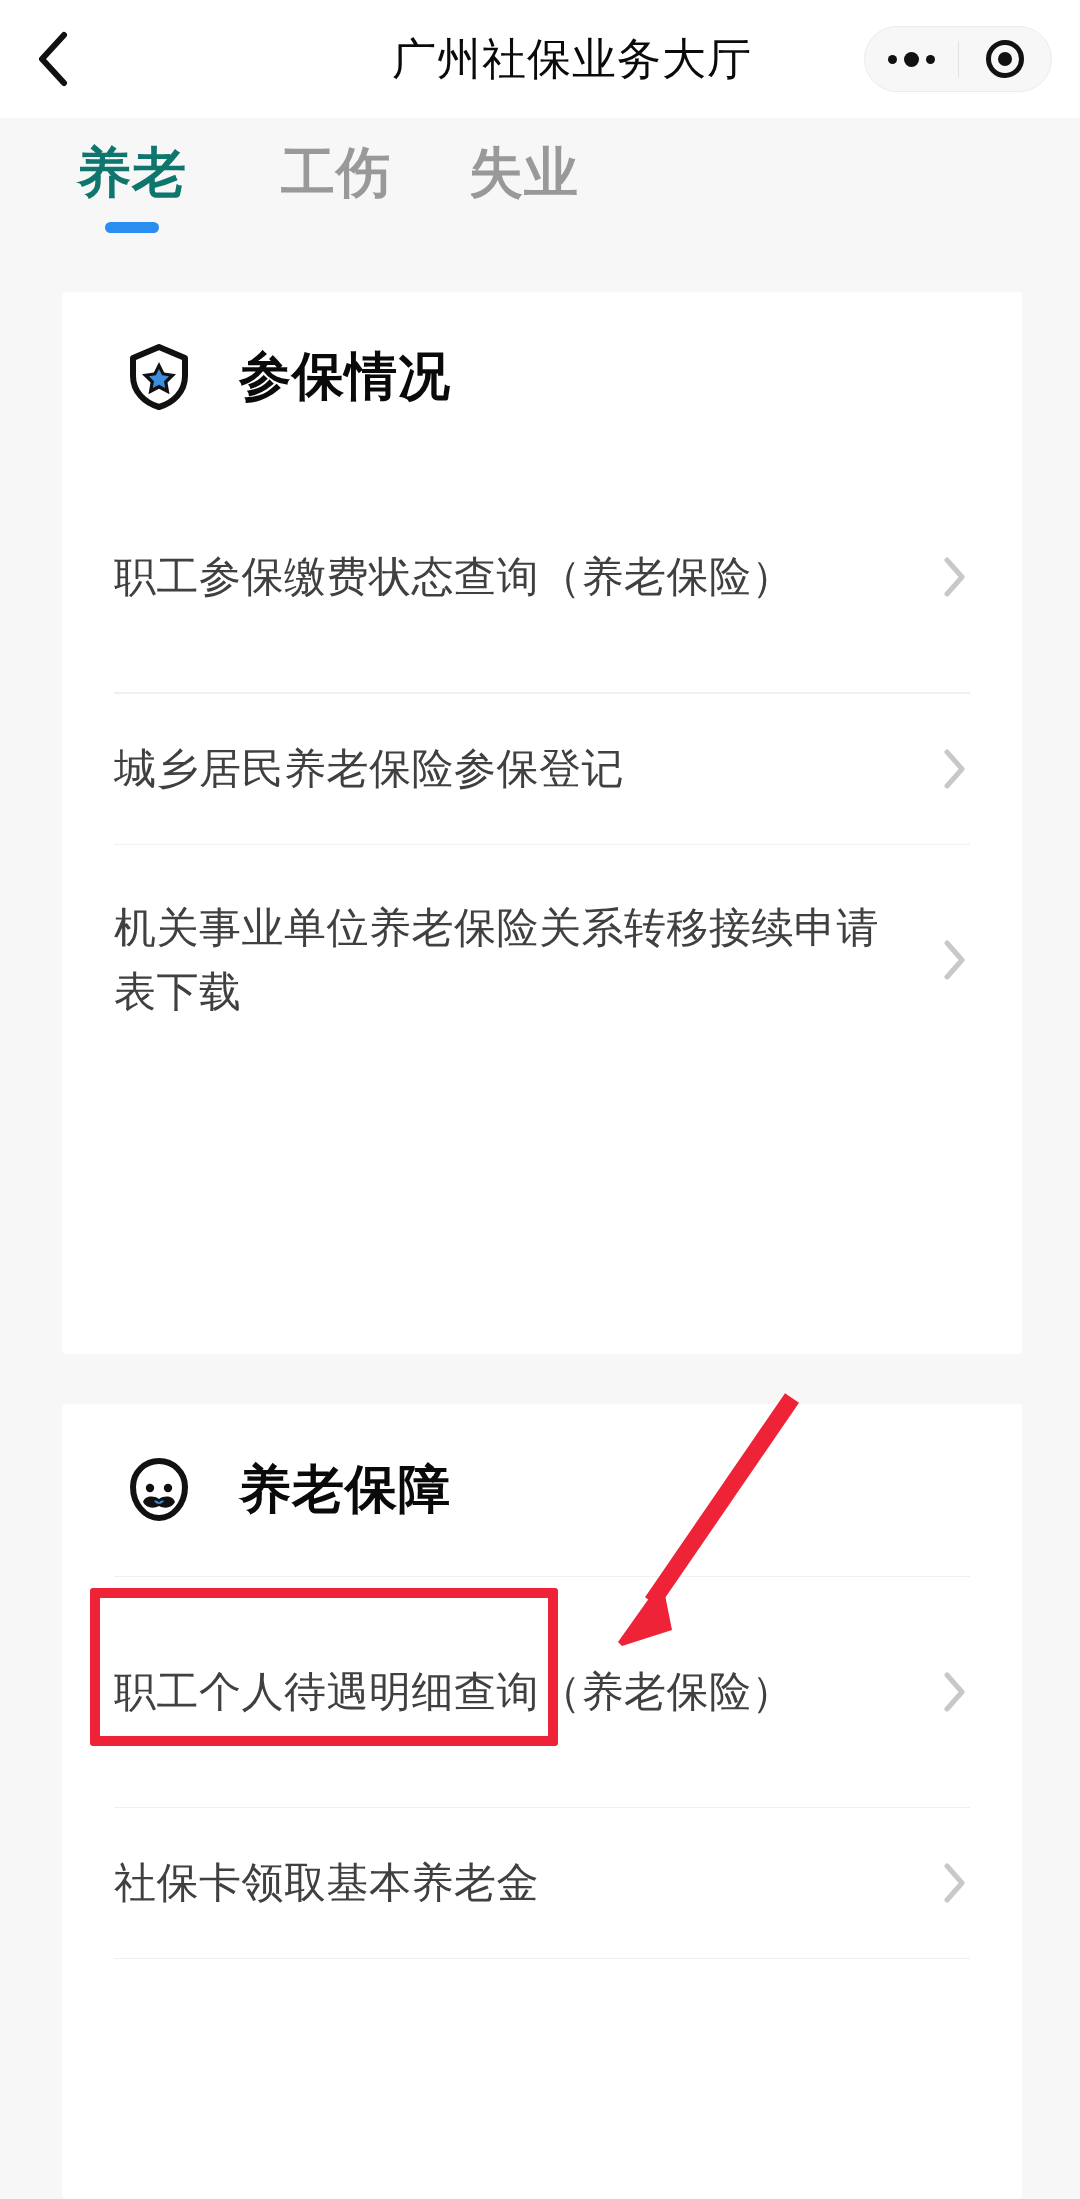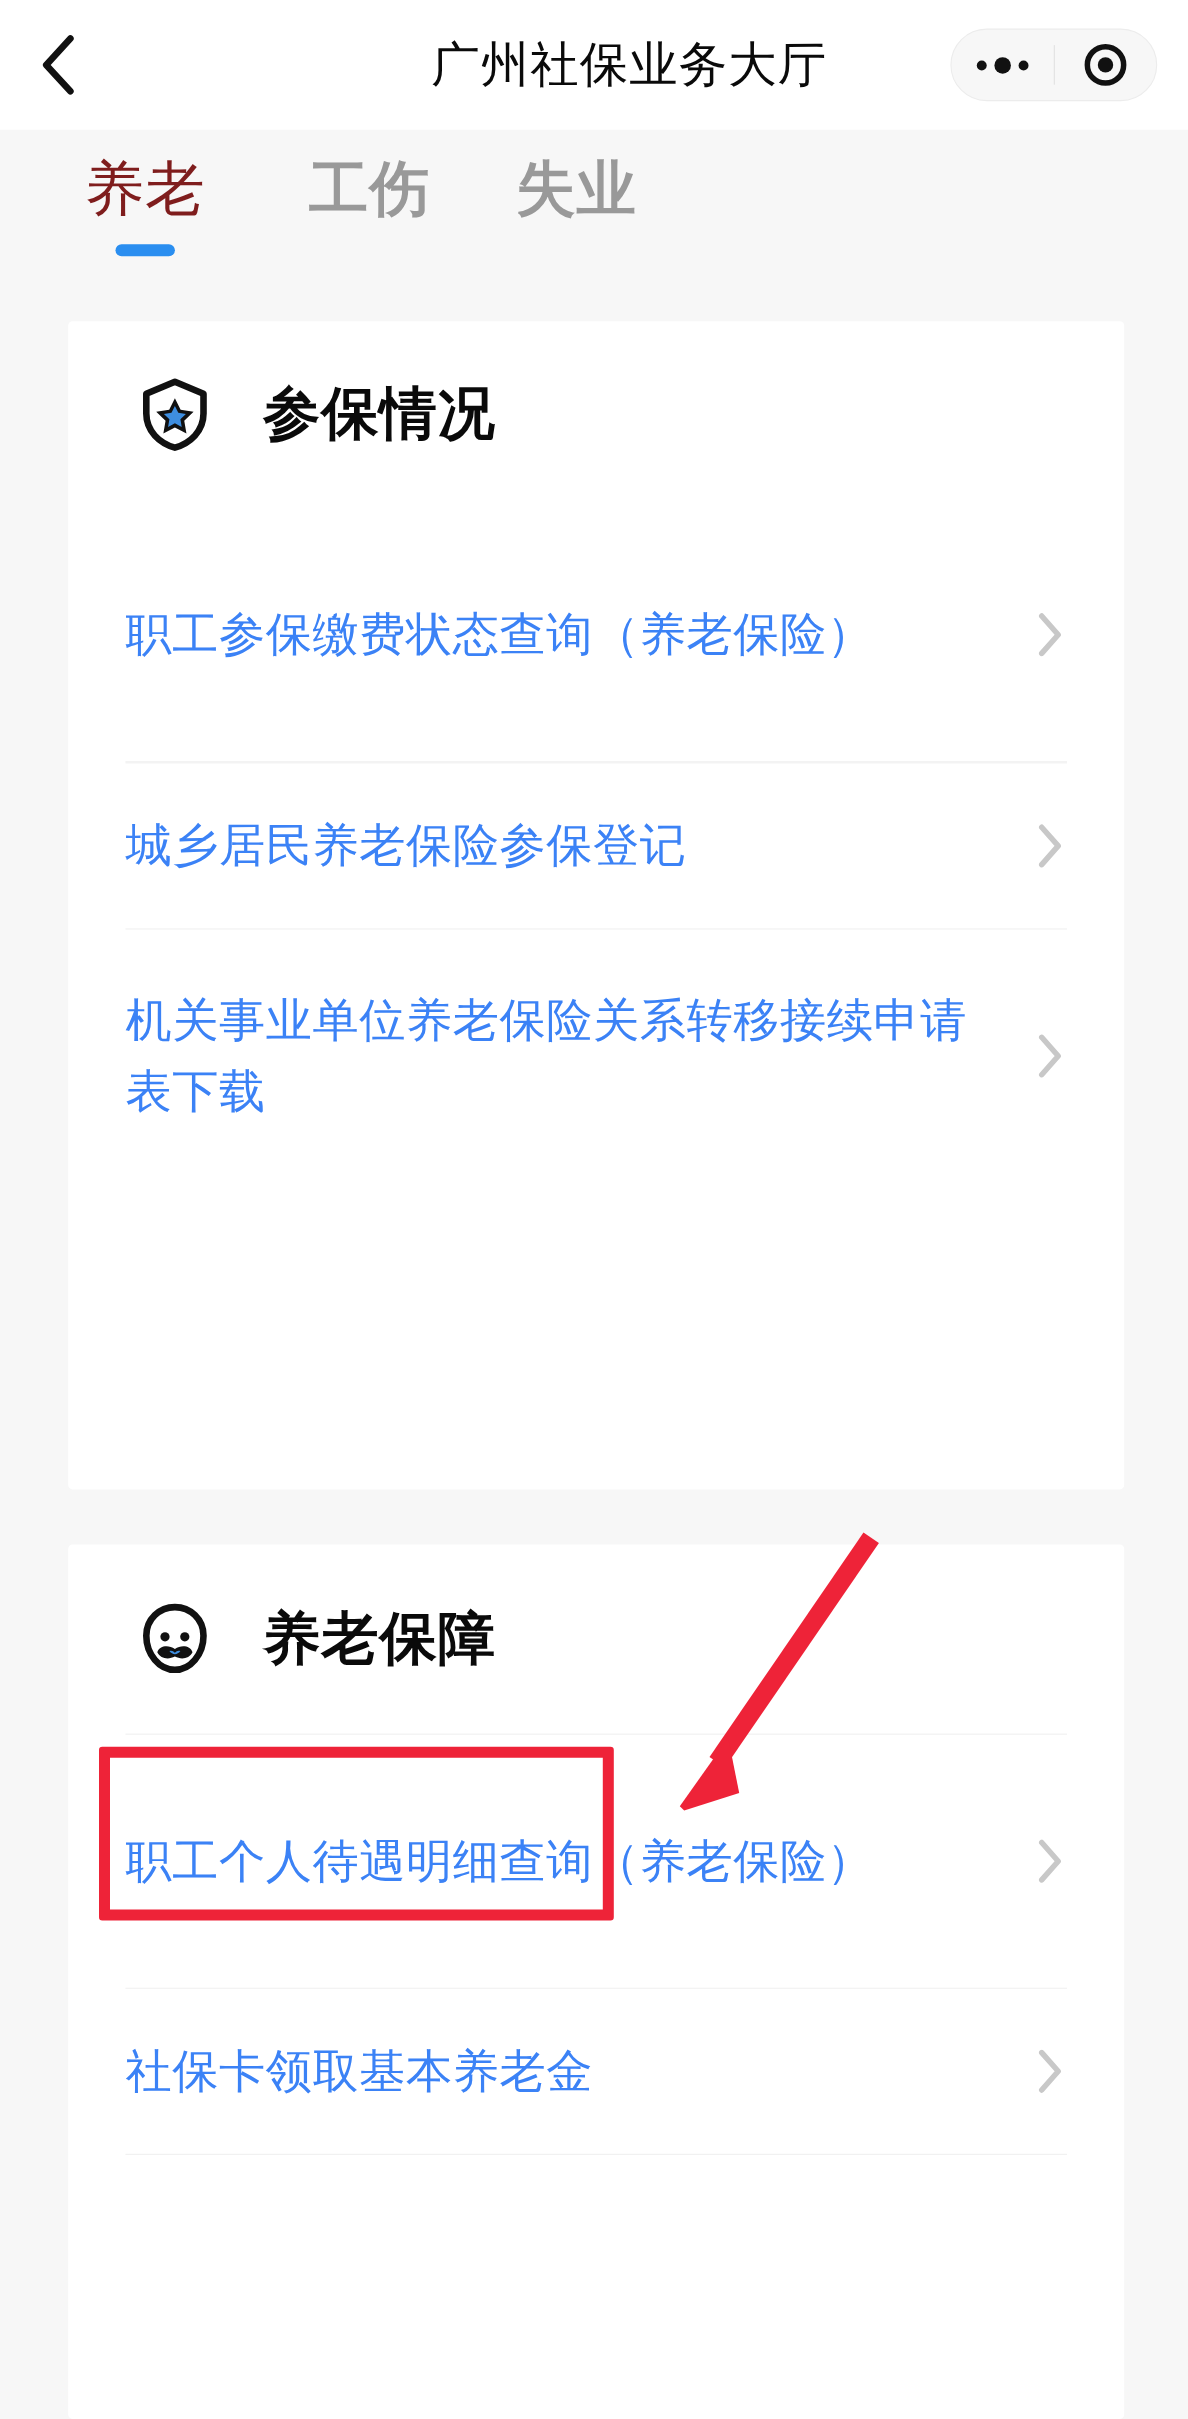--- a/index.html
+++ b/index.html
@@ -63,21 +63,21 @@
     position:absolute; top:118px; left:0; width:1080px; height:150px;
     background:#f7f7f7;
   }
   .tab {
     position:absolute; top:0; height:150px;
     display:flex; flex-direction:column; align-items:center; justify-content:flex-start;
     padding-top:18px;
     cursor:pointer;
   }
   .tab .tab-label { font-size:54px; line-height:72px; letter-spacing:1px; }
-  .tab.active .tab-label { color:#7f1d1d; font-weight:400; }
+  .tab.active .tab-label { color:#0f766e; font-weight:700; }
   .tab.inactive .tab-label { color:#999999; font-weight:700; }
   .tab-underline {
     margin-top:14px; width:54px; height:11px; border-radius:6px; background:#2a8ef0;
   }
   #tab0 { left:52px; width:160px; }
   #tab1 { left:256px; width:160px; }
   #tab2 { left:444px; width:160px; }
 
   
   .card {
@@ -103,21 +103,21 @@
     font-size:52px; font-weight:700; color:#0a0a0a; letter-spacing:1px;margin-left:25px;
   }
 
   .row {
     position:relative;
     display:flex; align-items:center;
     padding-left:52px; padding-right:115px;
     cursor:pointer;
   }
   .row-text {
-    font-size:42px; line-height:64px; color:#3b82f6; letter-spacing:0.5px;
+    font-size:42px; line-height:64px; color:#404040; letter-spacing:0.5px;
     font-weight:400;
   }
   .chev {
     position:absolute; right:56px; top:50%;
     transform:translateY(-50%);
     width:22px; height:40px;
   }
   .chev svg { display:block; }
   .row-divider {
     height:1px; background:#f0f0f0;

